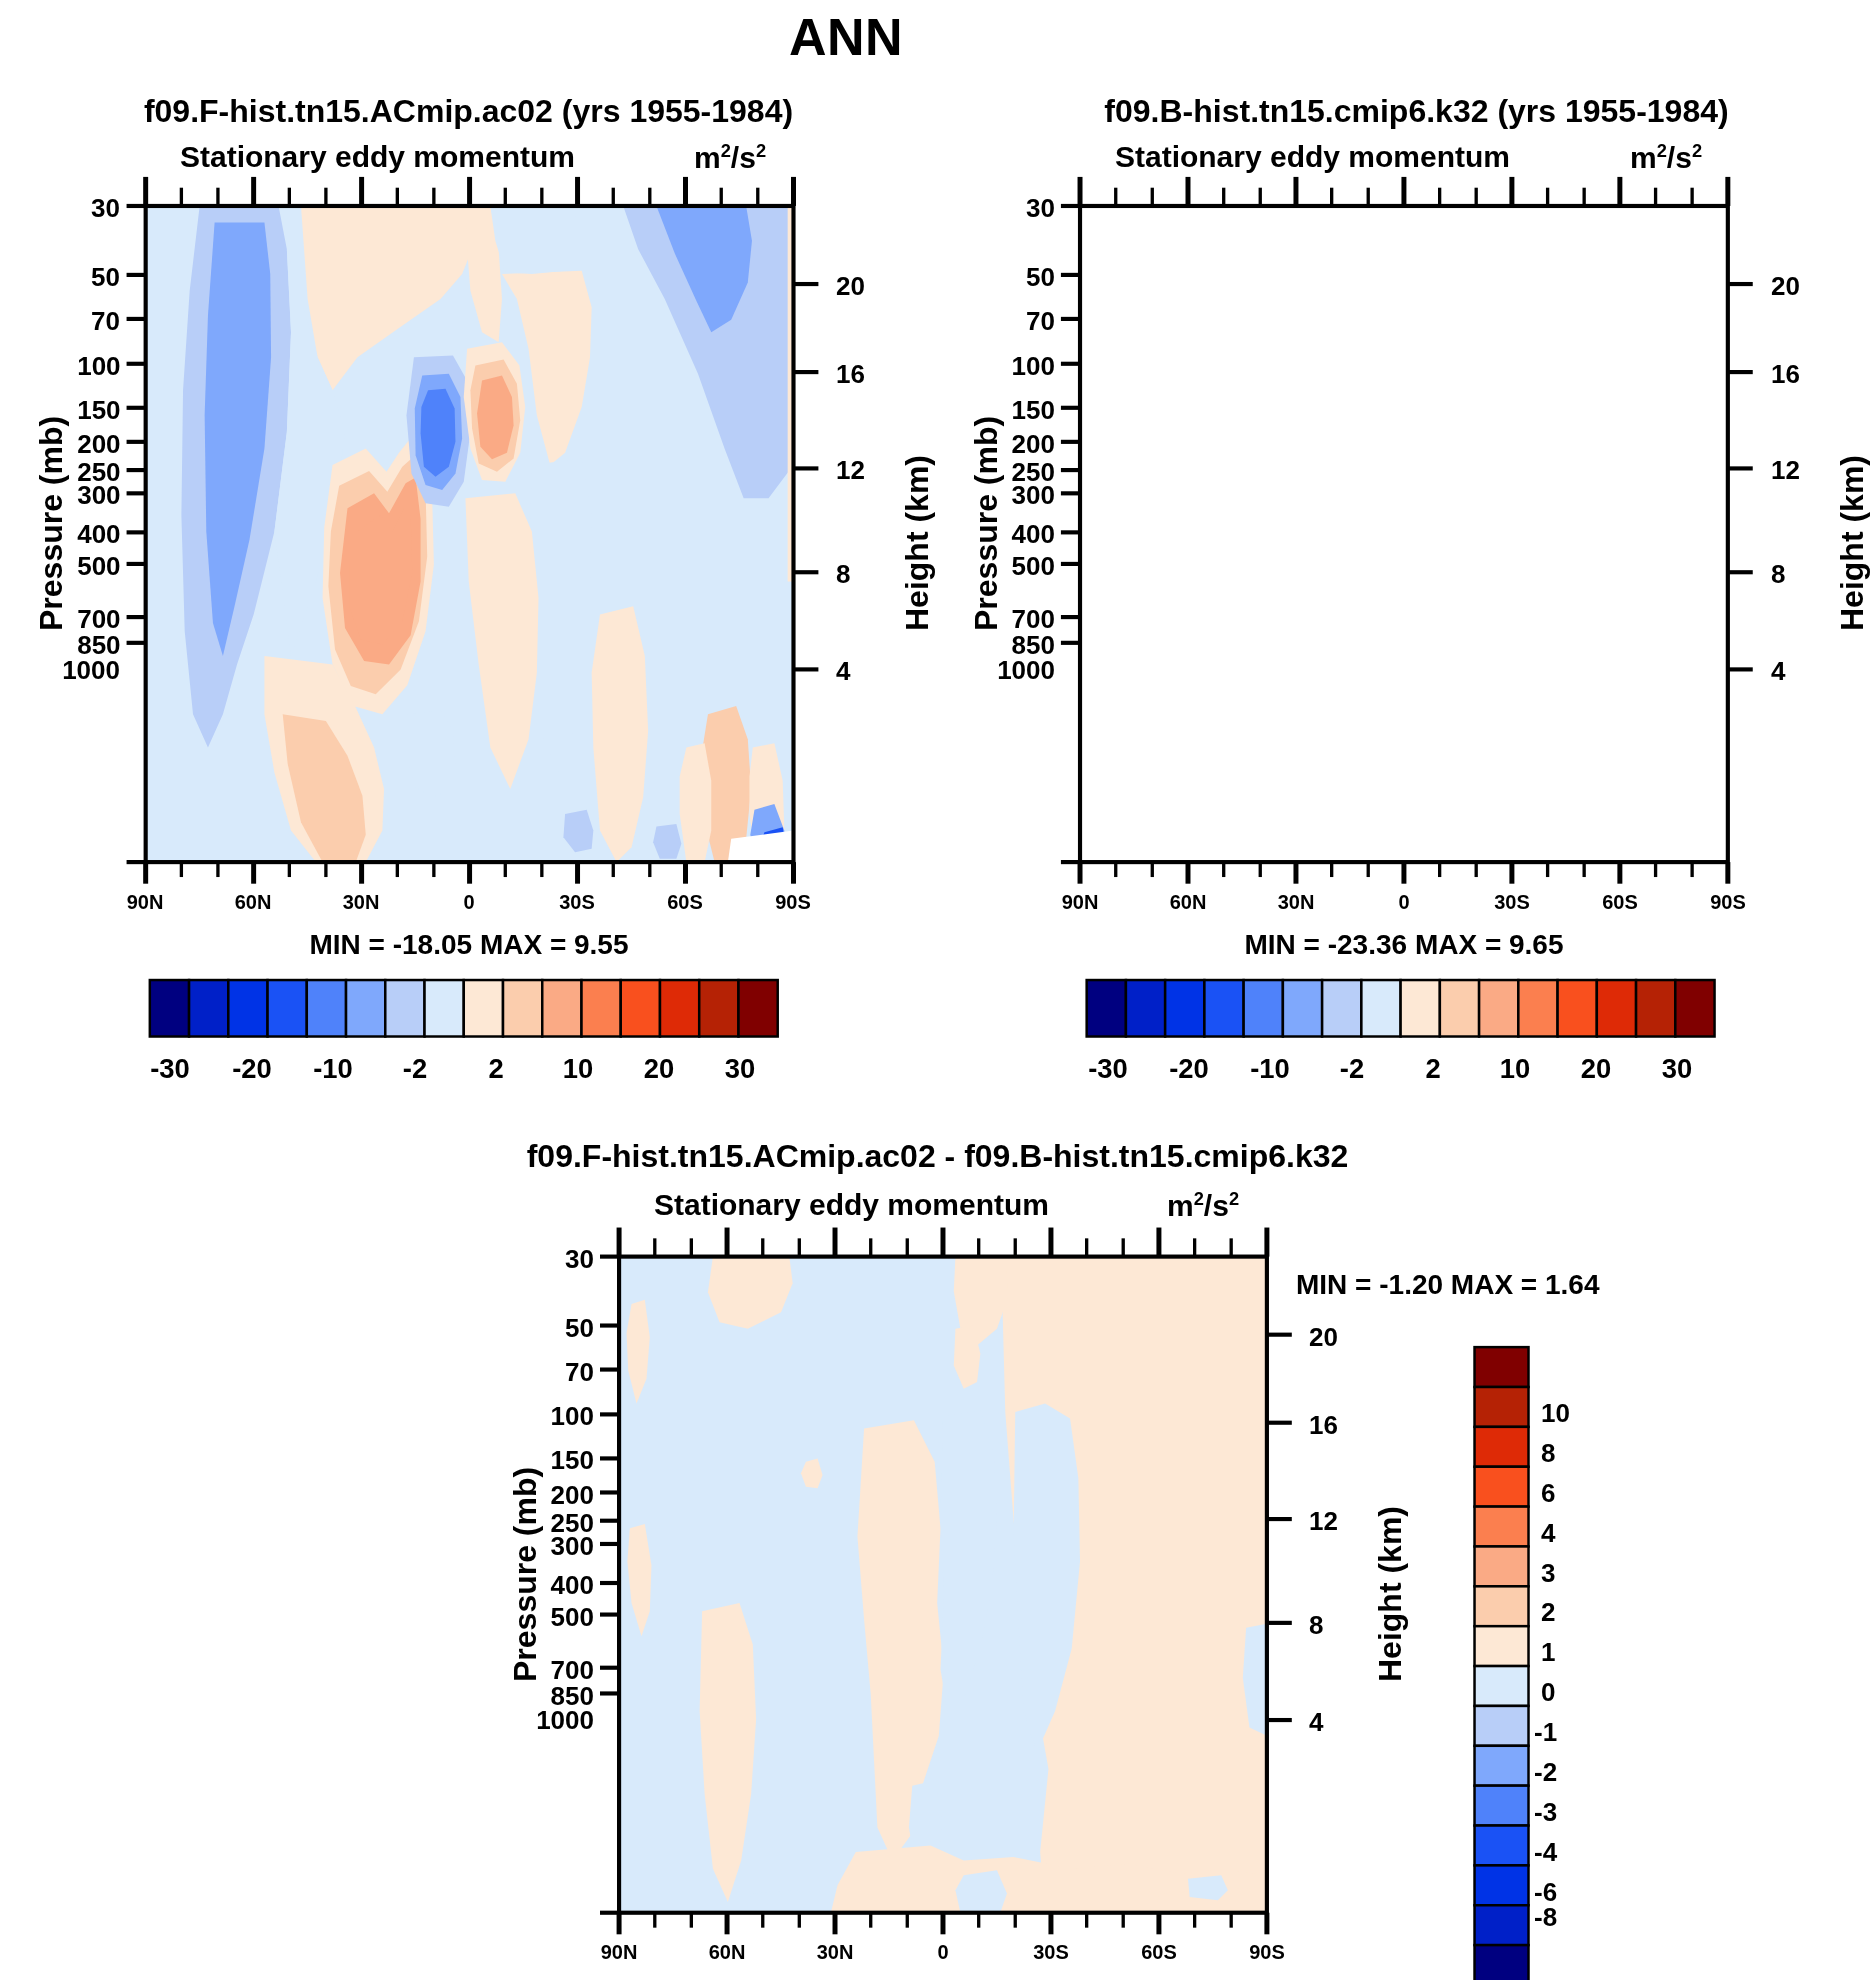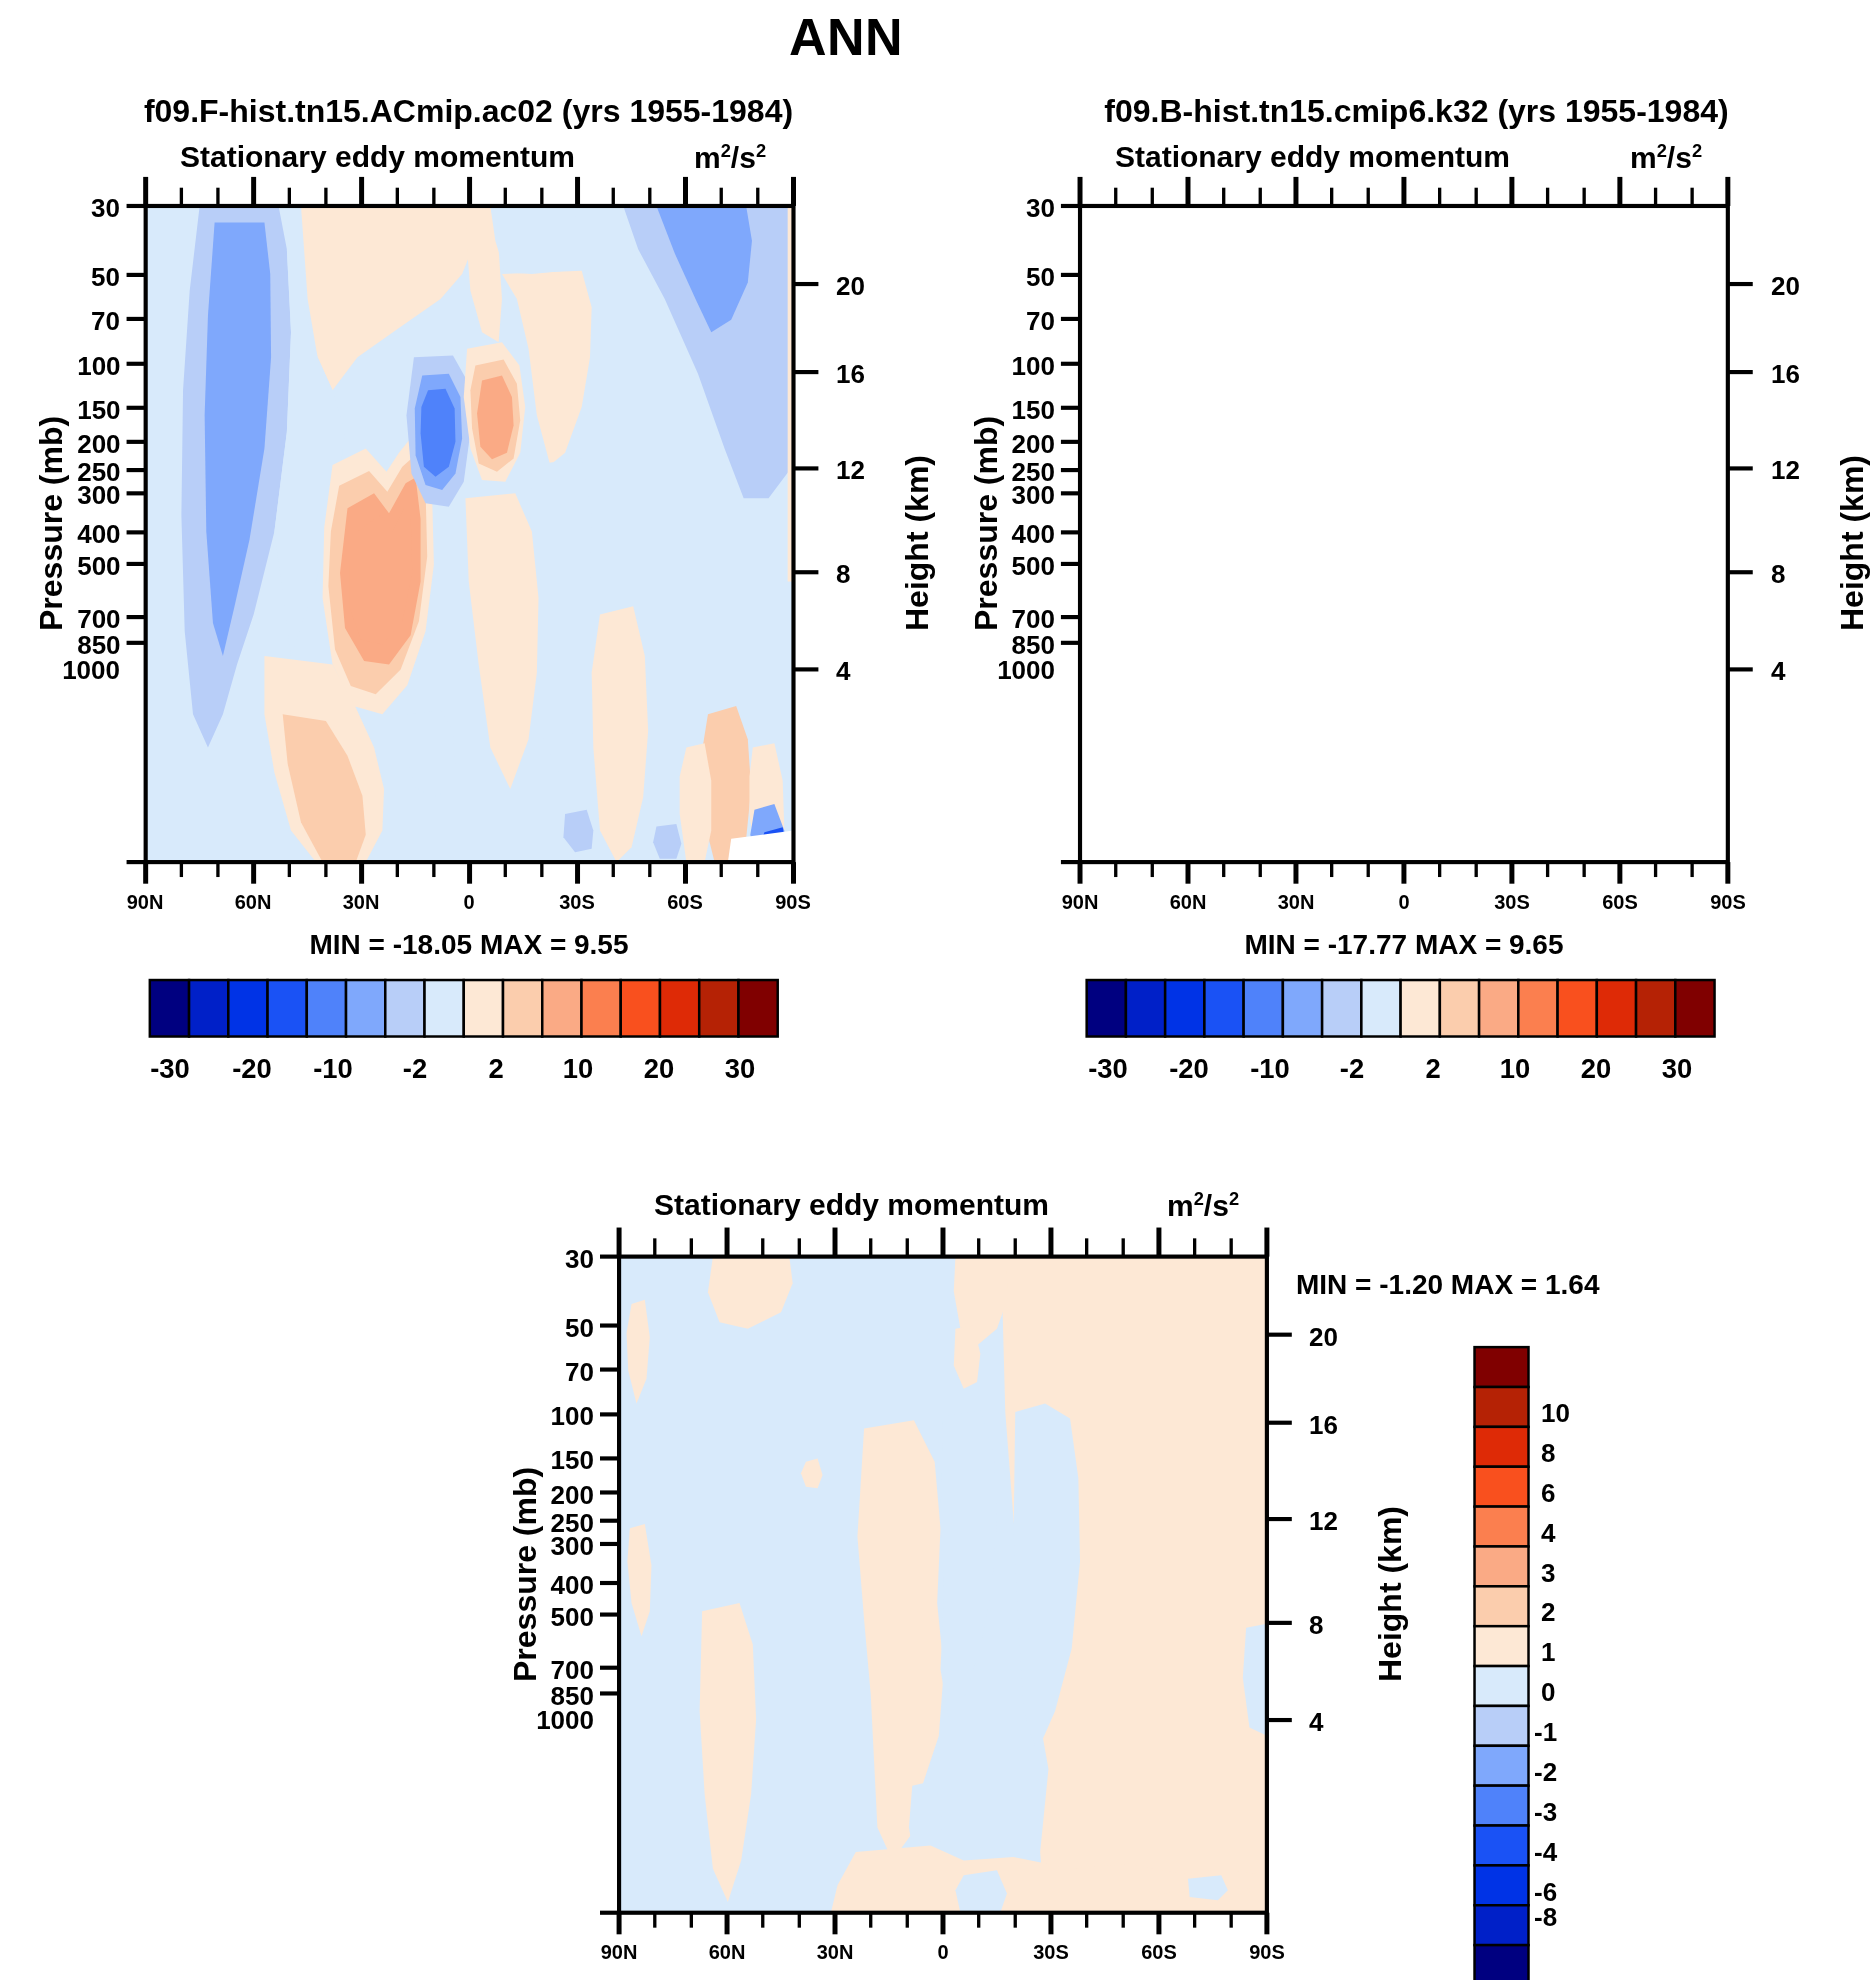--- a/index.html
+++ b/index.html
@@ -102,22 +102,23 @@
   <div class="ytickR" style="left:1771px;top:656px;">4</div>
 
   <div class="xtick" style="left:1026px;top:891px;width:108px;">90N</div>
   <div class="xtick" style="left:1134px;top:891px;width:108px;">60N</div>
   <div class="xtick" style="left:1242px;top:891px;width:108px;">30N</div>
   <div class="xtick" style="left:1350px;top:891px;width:108px;">0</div>
   <div class="xtick" style="left:1458px;top:891px;width:108px;">30S</div>
   <div class="xtick" style="left:1566px;top:891px;width:108px;">60S</div>
   <div class="xtick" style="left:1674px;top:891px;width:108px;">90S</div>
 
-  <div class="minmax" style="left:1080px;top:929px;width:648px;">MIN = -17.77  MAX =   9.65</div>
-
+  <div class="minmax" style="left:1080px;top:929px;width:648px;">MIN = -23.36  MAX =   9.65</div>
+
+  <div class="paneltitle" style="left:439px;top:1126px;width:997px;">f09.F-hist.tn15.ACmip.ac02 - f09.B-hist.tn15.cmip6.k32</div>
   <div class="varlabel" style="left:619px;top:1188px;width:465px;text-align:center;">Stationary eddy momentum</div>
   <div class="unitlabel" style="left:1167px;top:1188px;">
     <span>m</span><sup>2</sup><span>/s</span><sup>2</sup>
   </div>
 
   <div class="axname" style="left:507px;top:1682px;transform:rotate(-90deg);">Pressure (mb)</div>
   <div class="axname" style="left:1372px;top:1682px;transform:rotate(-90deg);">Height (km)</div>
 
   <div class="ytick" style="left:511px;top:1244px;width:83px;">30</div>
   <div class="ytick" style="left:511px;top:1313px;width:83px;">50</div>

